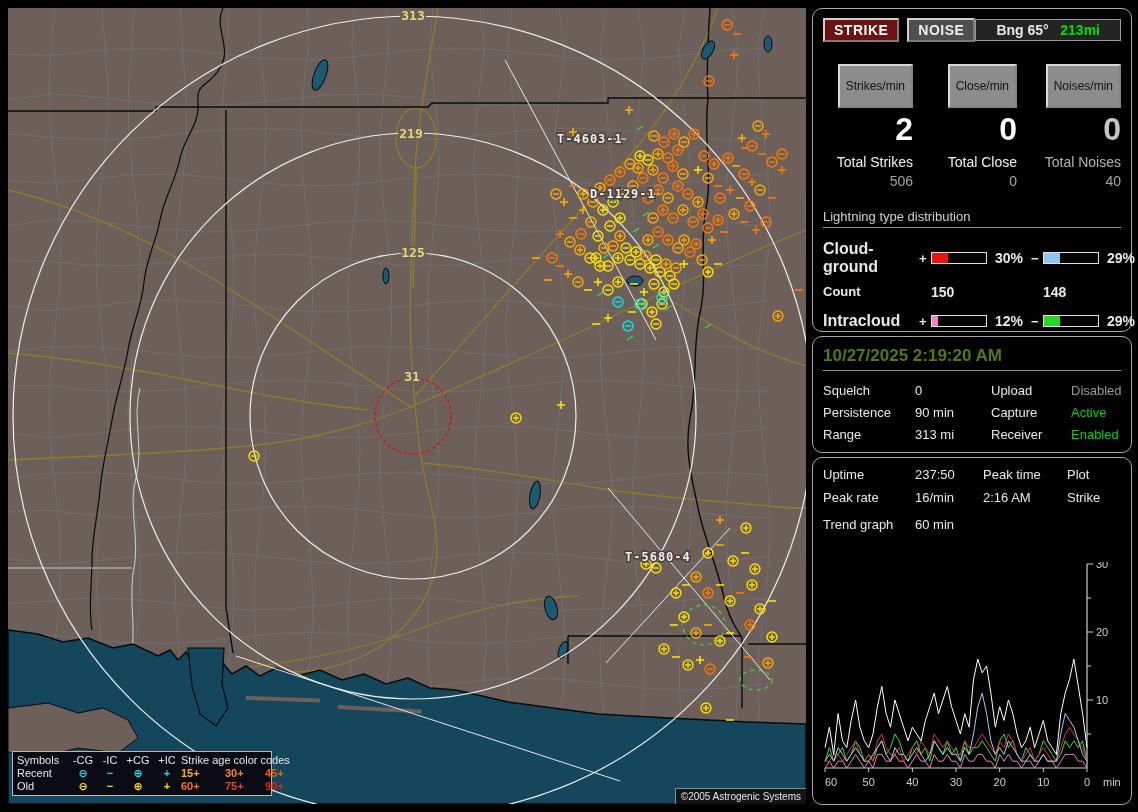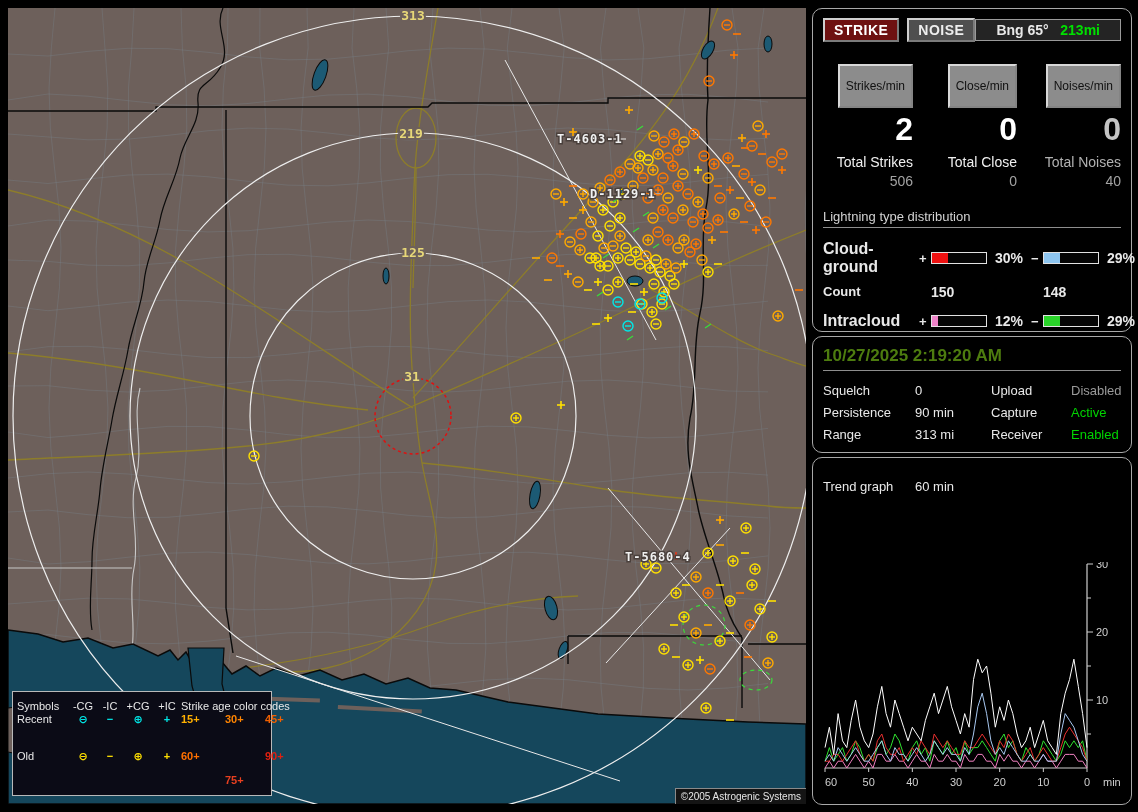--- a/index.html
+++ b/index.html
@@ -3,21 +3,21 @@
 <meta charset="utf-8">
 <style>
   html,body{margin:0;padding:0;background:#000;}
   body{width:1138px;height:812px;position:relative;overflow:hidden;
        font-family:"Liberation Sans","DejaVu Sans",sans-serif;color:#e8e8e8;}
   
   #map-frame{position:absolute;left:8px;top:8px;width:798px;height:796px;background:#6d605b;overflow:hidden;}
   #map-svg{position:absolute;left:0;top:0;}
   
   #legend{position:absolute;left:4px;bottom:8px;width:250px;background:#0b0b16;border:1px solid #b9b9b9;
-          font-size:11px;line-height:13px;padding:8px 4px;color:#e8e8e8;}
+          font-size:11px;line-height:13px;padding:2px 4px;color:#e8e8e8;}
   .lg-row{display:grid;grid-template-columns:52px 28px 26px 30px 28px 44px 40px 40px;align-items:center;}
   .lg-sym{text-align:center;font-weight:bold;}
   .lg-age{font-weight:bold;}
   #copyright{position:absolute;right:0;bottom:0;background:#141414;border:1px solid #8a8a8a;border-right:none;border-bottom:none;
              font-size:10px;padding:2px 5px;color:#e6e6e6;}
   
   #panel{position:absolute;left:812px;top:8px;width:322px;height:796px;}
   .pbox{position:absolute;left:0;width:320px;background:#000;border:1px solid #a8a8a8;border-radius:10px;box-sizing:border-box;padding:9px 10px;}
   #box-counters{top:0;height:324px;}
   #box-status{top:328px;height:117px;}
@@ -613,21 +613,21 @@
       <span class="lg-age" style="color: rgb(255, 132, 0);">30+</span>
       <span class="lg-age" style="color: rgb(240, 96, 0);">45+</span>
     </div>
     <div class="lg-row">
       <span>Old</span>
       <span class="lg-sym" style="color: rgb(255, 224, 0);">⊖</span>
       <span class="lg-sym" style="color: rgb(255, 224, 0);">−</span>
       <span class="lg-sym" style="color: rgb(255, 224, 0);">⊕</span>
       <span class="lg-sym" style="color: rgb(255, 224, 0);">+</span>
       <span class="lg-age" style="color: rgb(255, 112, 0);">60+</span>
-      <span class="lg-age" style="color: rgb(232, 64, 32); margin-top: 48px;">75+</span>
+      <span class="lg-age" style="color: rgb(232, 64, 32);">75+</span>
       <span class="lg-age" style="color: rgb(224, 32, 16);">90+</span>
     </div>
   </div>
   <div id="copyright">©2005 Astrogenic Systems</div>
 </div>
 
 <div id="panel">
 
   <div class="pbox" id="box-counters">
     <div class="btn-row">
@@ -722,20 +722,30 @@
       <span>Capture</span>
       <span class="val-ok">Active</span>
       <span>Range</span>
       <span>313 mi</span>
       <span>Receiver</span>
       <span class="val-ok">Enabled</span>
     </div>
   </div>
 
   <div class="pbox" id="box-session">
+    <div class="ss-grid">
+      <span>Uptime</span>
+      <span>237:50</span>
+      <span>Peak time</span>
+      <span>Plot</span>
+      <span>Peak rate</span>
+      <span>16/min</span>
+      <span>2:16 AM</span>
+      <span>Strike</span>
+    </div>
     <div class="trend-row">
       <span>Trend graph</span>
       <span>60 min</span>
     </div>
     <svg id="trend-chart" width="308" height="238" viewBox="0 0 308 238">
         <line x1="268" y1="2" x2="268" y2="206" stroke="#cfcfcf" stroke-width="1.2"></line>
         <line x1="6" y1="206" x2="268" y2="206" stroke="#cfcfcf" stroke-width="1.2"></line>
         <line x1="268" y1="172" x2="272" y2="172" stroke="#cfcfcf" stroke-width="1"></line>
         <line x1="268" y1="138" x2="274" y2="138" stroke="#cfcfcf" stroke-width="1"></line>
         <text x="277" y="142" class="axis-txt">10</text>

